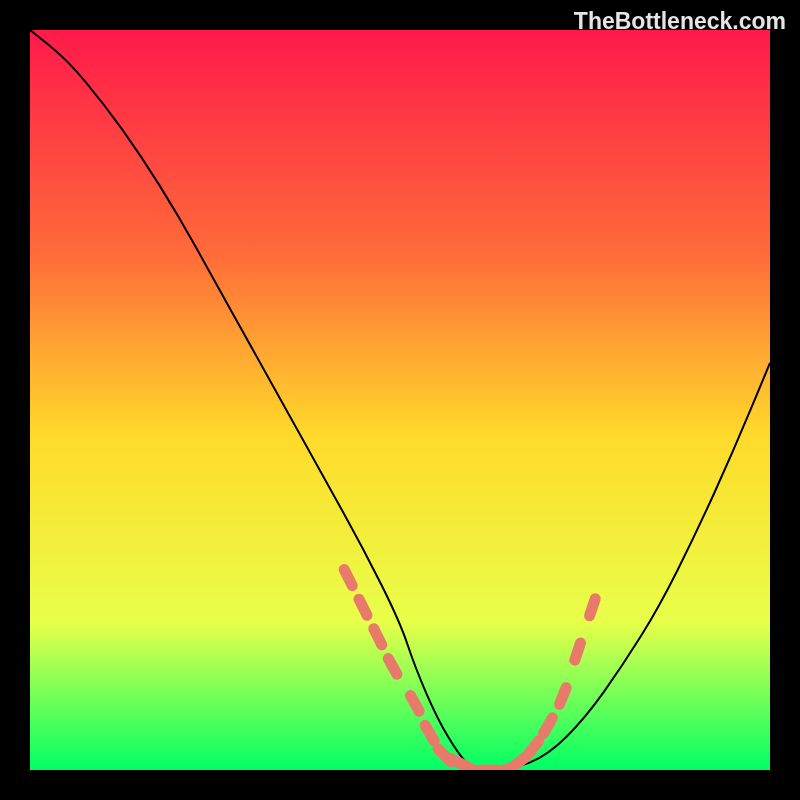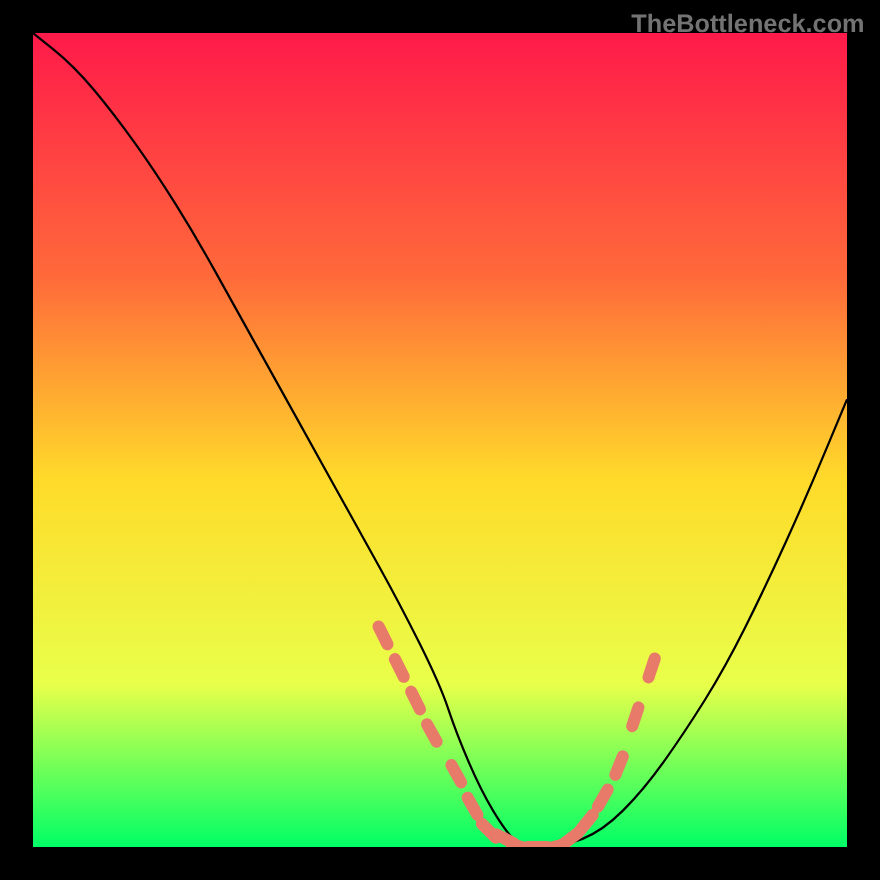--- a/index.html
+++ b/index.html
@@ -8,21 +8,21 @@
     background: #000;
     width: 800px;
     height: 800px;
     position: relative;
     font-family: Arial, sans-serif;
   }
   .watermark {
     position: absolute;
     top: 8px;
     right: 14px;
-    color: #737373;
+    color: #e5e5e5;
     font-size: 23px;
     font-weight: bold;
     z-index: 10;
   }
   .chart-frame {
     position: absolute;
     left: 30px;
     top: 30px;
     width: 740px;
     height: 740px;

